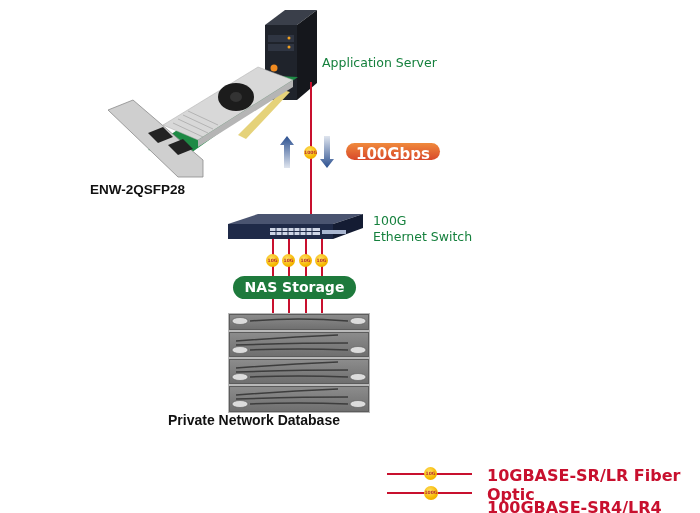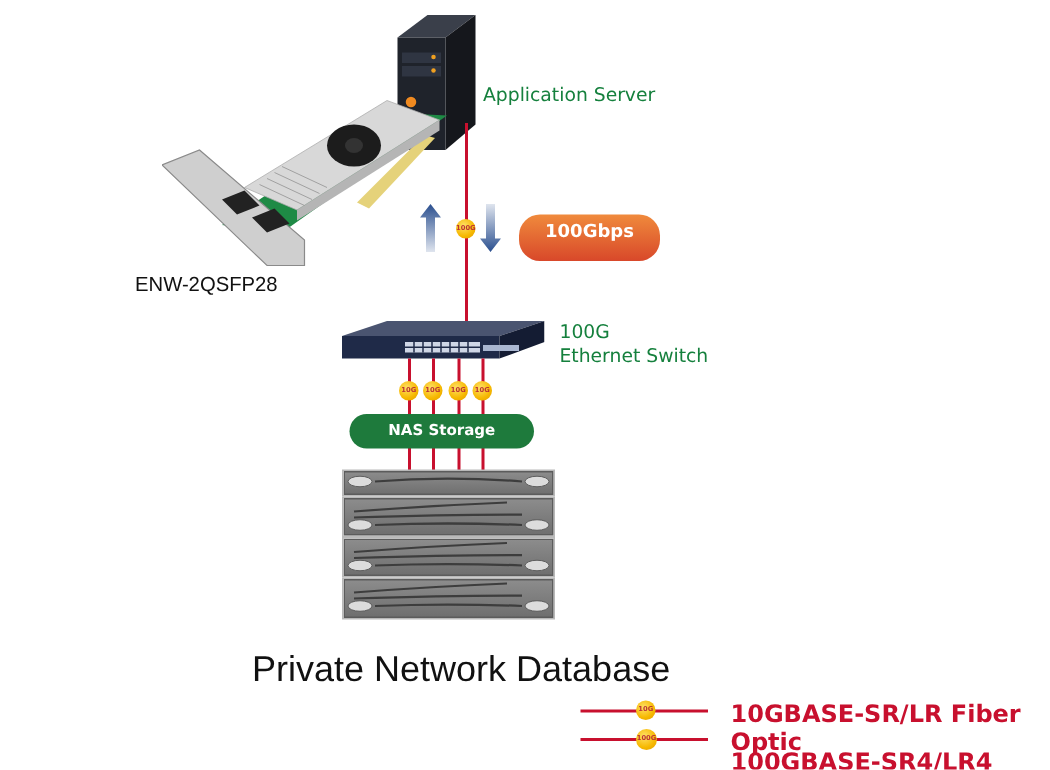--- a/index.html
+++ b/index.html
@@ -1,19 +1,19 @@
 <!DOCTYPE html>
 <html><head>
 <meta charset="utf-8">
 <style>
   html, body { margin:0; padding:0; background:#ffffff; }
   body { width:700px; height:513px; position:relative; overflow:hidden; font-family:"DejaVu Sans", sans-serif; }
   .abs { position:absolute; }
   .lbl { font-family:"DejaVu Sans", sans-serif; font-size:12.5px; color:#15803d; line-height:15px; }
-  .title-bold { font-family:"Liberation Sans", sans-serif; font-weight:normal; color:#111; }
+  .title-bold { font-family:"Liberation Sans", sans-serif; font-weight:bold; color:#111; }
   .pill { border-radius:14px; color:#fff; font-family:"DejaVu Sans", sans-serif; font-weight:bold; text-align:center; }
   .badge { width:13px; height:13px; border-radius:50%; background:radial-gradient(circle at 40% 35%, #ffe066, #f6b800 60%, #e09a00); color:#b33; font-size:4.5px; font-weight:bold; text-align:center; line-height:13px; font-family:"DejaVu Sans", sans-serif; }
   .legend-text { font-family:"DejaVu Sans", sans-serif; font-size:16px; font-weight:bold; color:#c8102e; }
   .vline { position:absolute; width:2px; background:#c8102e; }
   .hline { position:absolute; height:2px; background:#c8102e; }
   .nas-unit { position:absolute; left:228px; width:140px; background:linear-gradient(#8d8d8d,#6e6e6e); border:1px solid #b9b9b9; box-shadow:inset 0 0 0 1px #5c5c5c; }
 </style>
 </head>
 <body>
 
@@ -71,21 +71,21 @@
 <svg class="abs" style="left:320px;top:136px" width="14" height="32">
   <defs>
       <linearGradient id="da" x1="0" y1="1" x2="0" y2="0">
         <stop offset="0" stop-color="#2a4f8f"></stop>
         <stop offset="1" stop-color="#2a4f8f" stop-opacity="0.15"></stop>
       </linearGradient>
     </defs>
   <polygon points="7,32 14,23 10,23 10,0 4,0 4,23 0,23" fill="url(#da)"></polygon>
 </svg>
 
-<div class="abs pill" style="left:346px;top:143px;width:94px;height:31px;line-height:23px;font-size:12px;background:linear-gradient(#f08a3c,#d8482a)">100Gbps</div>
+<div class="abs pill" style="left:346px;top:143px;width:94px;height:17px;line-height:23px;font-size:15px;background:linear-gradient(#f08a3c,#d8482a)">100Gbps</div>
 
 <svg class="abs" style="left:228px;top:212px" width="135" height="32">
   <polygon points="0,12 30,2 135,2 105,12" fill="#4a5470"></polygon>
   <polygon points="0,12 105,12 105,27 0,27" fill="#1f2a48"></polygon>
   <polygon points="105,12 135,2 135,16 105,27" fill="#141c33"></polygon>
   <rect x="42" y="16" width="50" height="7" fill="#cfd6e6"></rect>
   <g stroke="#1f2a48" stroke-width="1">
     <line x1="48" y1="16" x2="48" y2="23"></line>
       <line x1="54" y1="16" x2="54" y2="23"></line>
       <line x1="60" y1="16" x2="60" y2="23"></line>
@@ -103,21 +103,21 @@
 <div class="vline" style="left:272px;top:239px;height:80px"></div>
 <div class="vline" style="left:288px;top:239px;height:80px"></div>
 <div class="vline" style="left:305px;top:239px;height:80px"></div>
 <div class="vline" style="left:321px;top:239px;height:80px"></div>
 
 <div class="badge abs" style="left:266px;top:254px">10G</div>
 <div class="badge abs" style="left:282px;top:254px">10G</div>
 <div class="badge abs" style="left:299px;top:254px">10G</div>
 <div class="badge abs" style="left:315px;top:254px">10G</div>
 
-<div class="abs pill" style="left:233px;top:276px;width:123px;height:23px;line-height:23px;font-size:10px;background:#1e7a3c;border-radius:12px">NAS Storage</div>
+<div class="abs pill" style="left:233px;top:276px;width:123px;height:23px;line-height:23px;font-size:14px;background:#1e7a3c;border-radius:12px">NAS Storage</div>
 
 <div>
   <div class="nas-unit" style="top:313px;height:16px"></div>
   <div class="nas-unit" style="top:331px;height:25px"></div>
   <div class="nas-unit" style="top:358px;height:25px"></div>
   <div class="nas-unit" style="top:385px;height:26px"></div>
 </div>
 <svg class="abs" style="left:228px;top:313px" width="142" height="100">
   <g fill="#dcdcdc" stroke="#555" stroke-width="0.6">
     <ellipse cx="12" cy="8" rx="8" ry="3.5"></ellipse>
@@ -136,21 +136,21 @@
       <path d="M22,37 Q70,35 120,37"></path>
     <path d="M8,55 Q60,51 110,49"></path>
       <path d="M8,59 Q70,57 120,57"></path>
       <path d="M22,64 Q70,62 120,64"></path>
     <path d="M8,82 Q60,78 110,76"></path>
       <path d="M8,86 Q70,84 120,84"></path>
       <path d="M22,91 Q70,89 120,91"></path>
   </g>
 </svg>
 
-<div class="abs title-bold" style="left:168px;top:433px;font-size:24px">Private Network Database</div>
+<div class="abs title-bold" style="left:168px;top:412px;font-size:14px">Private Network Database</div>
 
 <div>
   <div>
     <div class="hline" style="left:387px;top:473px;width:85px"></div>
     <div class="badge abs" style="left:424px;top:467px">10G</div>
     <div class="abs legend-text" style="left:487px;top:466px">10GBASE-SR/LR Fiber Optic</div>
   </div>
   <div>
     <div class="hline" style="left:387px;top:492px;width:85px"></div>
     <div class="badge abs" style="left:424px;top:486px;width:14px;height:14px;line-height:14px">100G</div>

